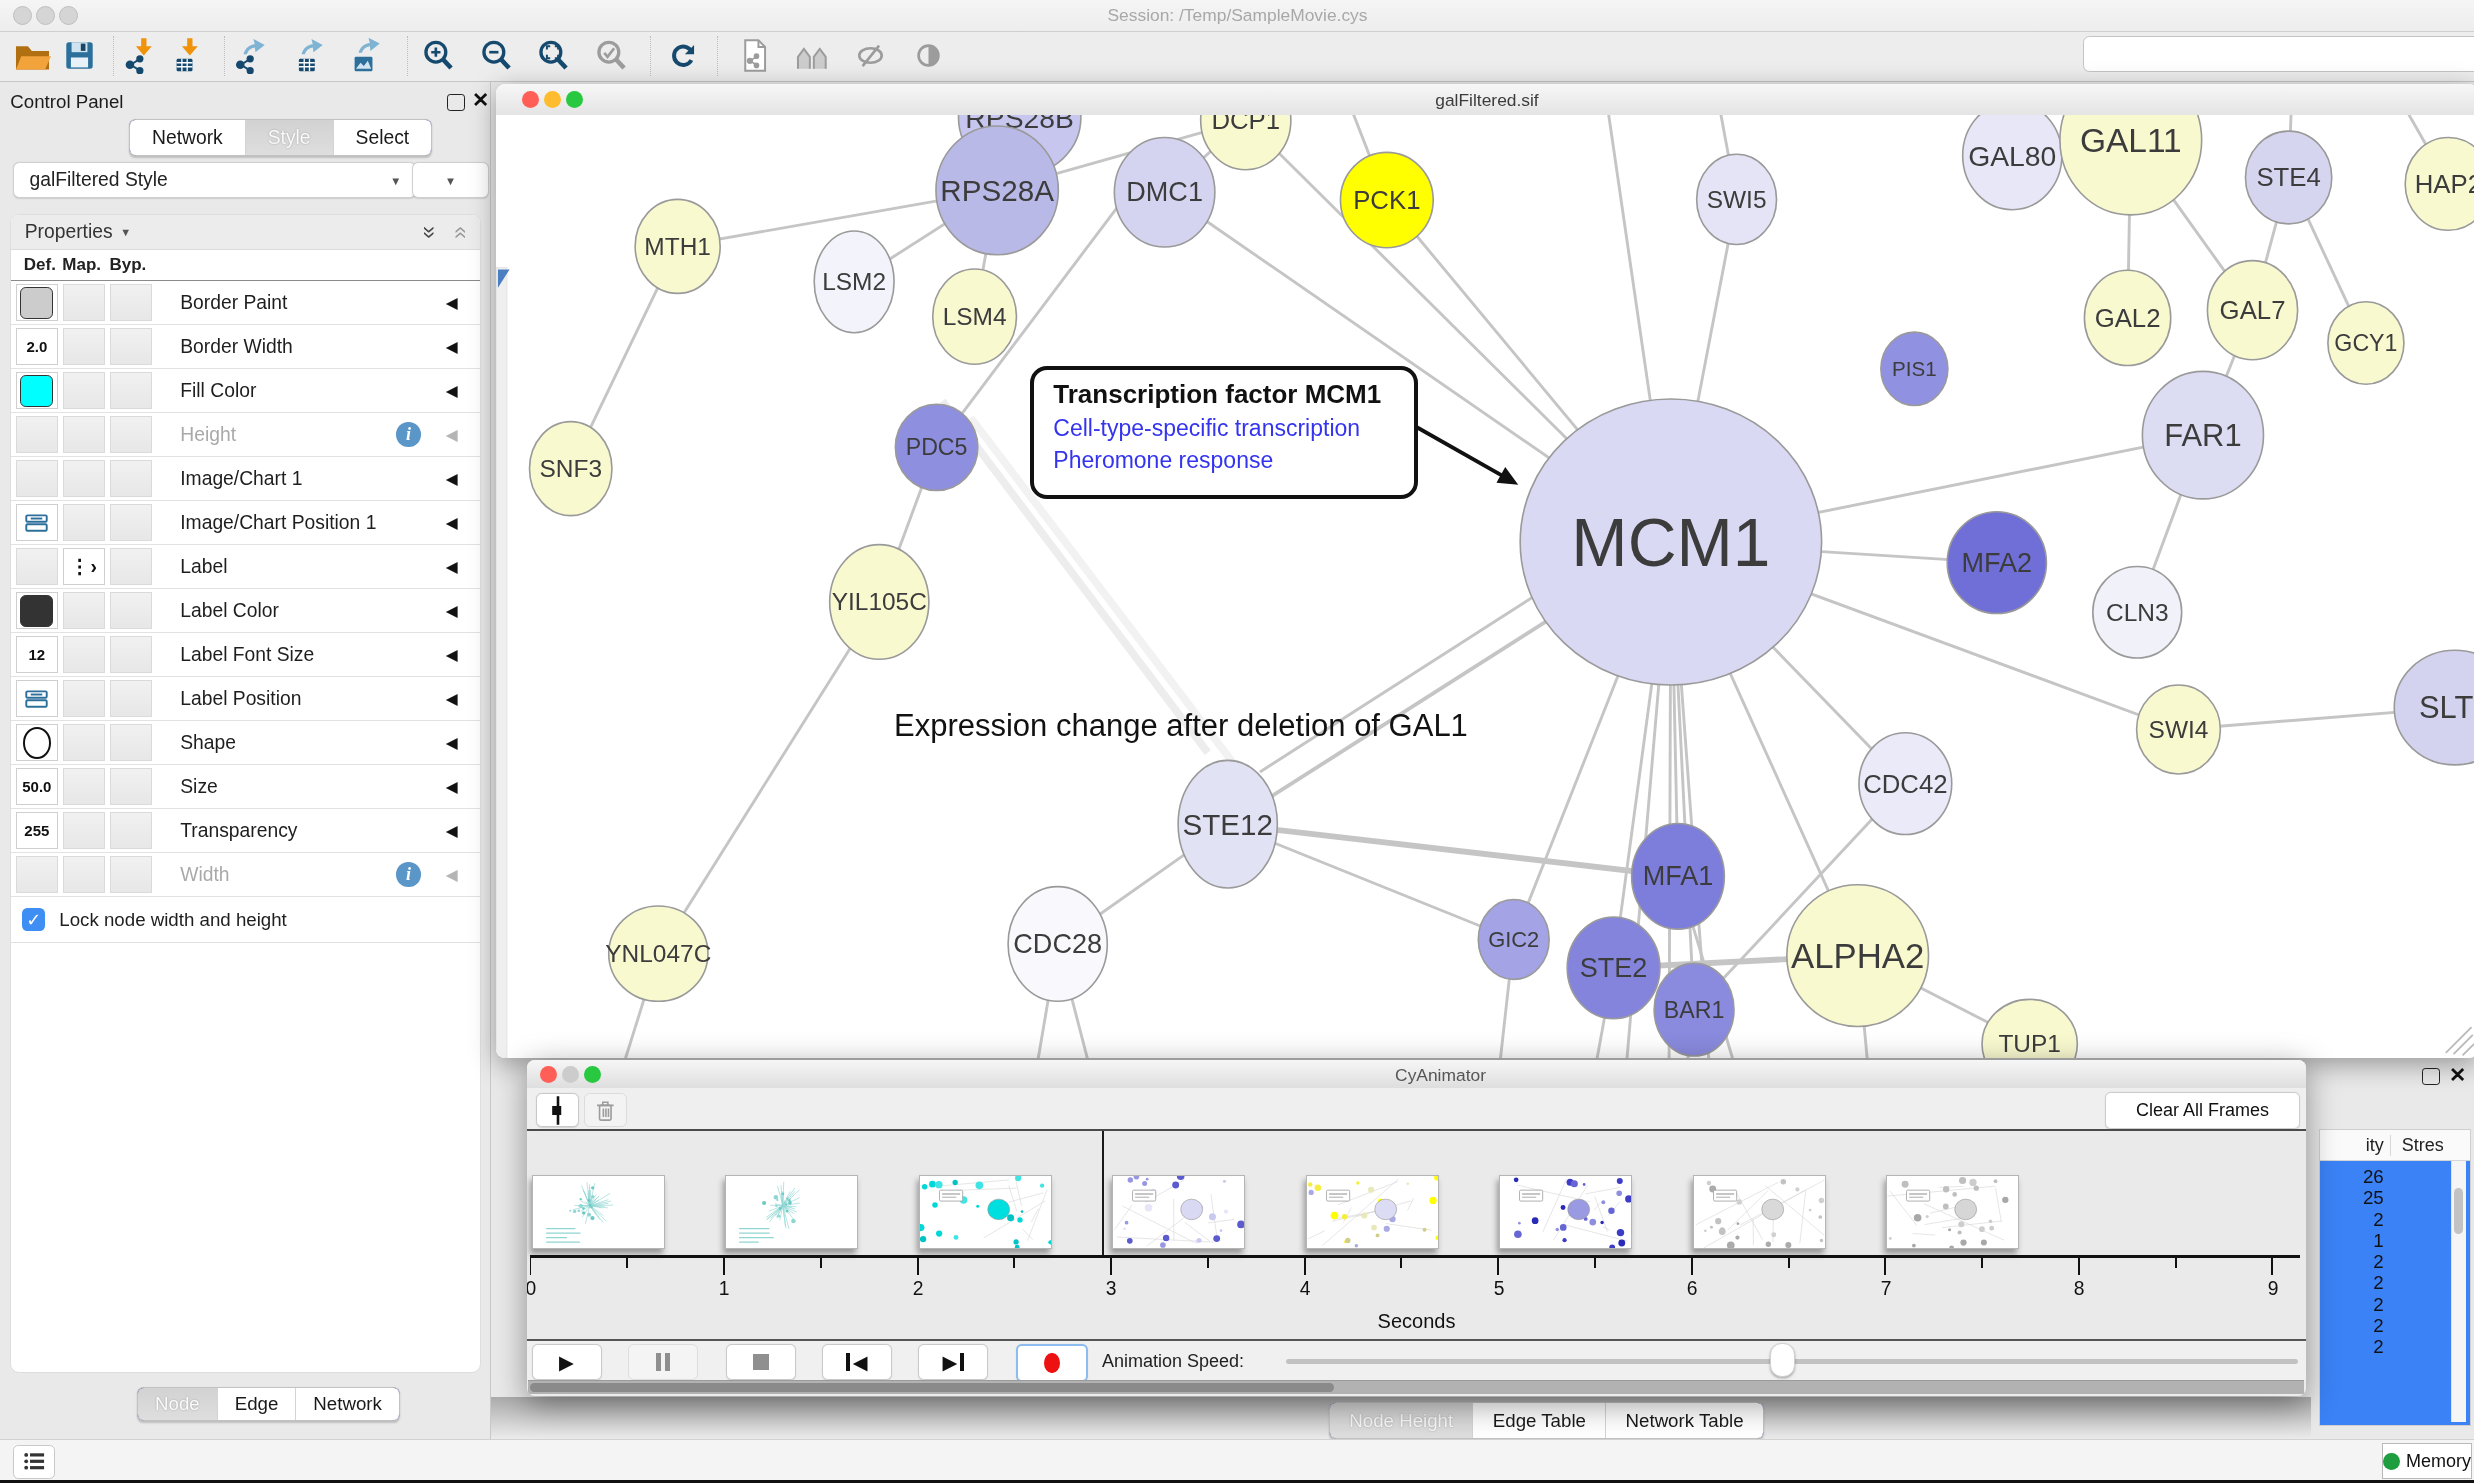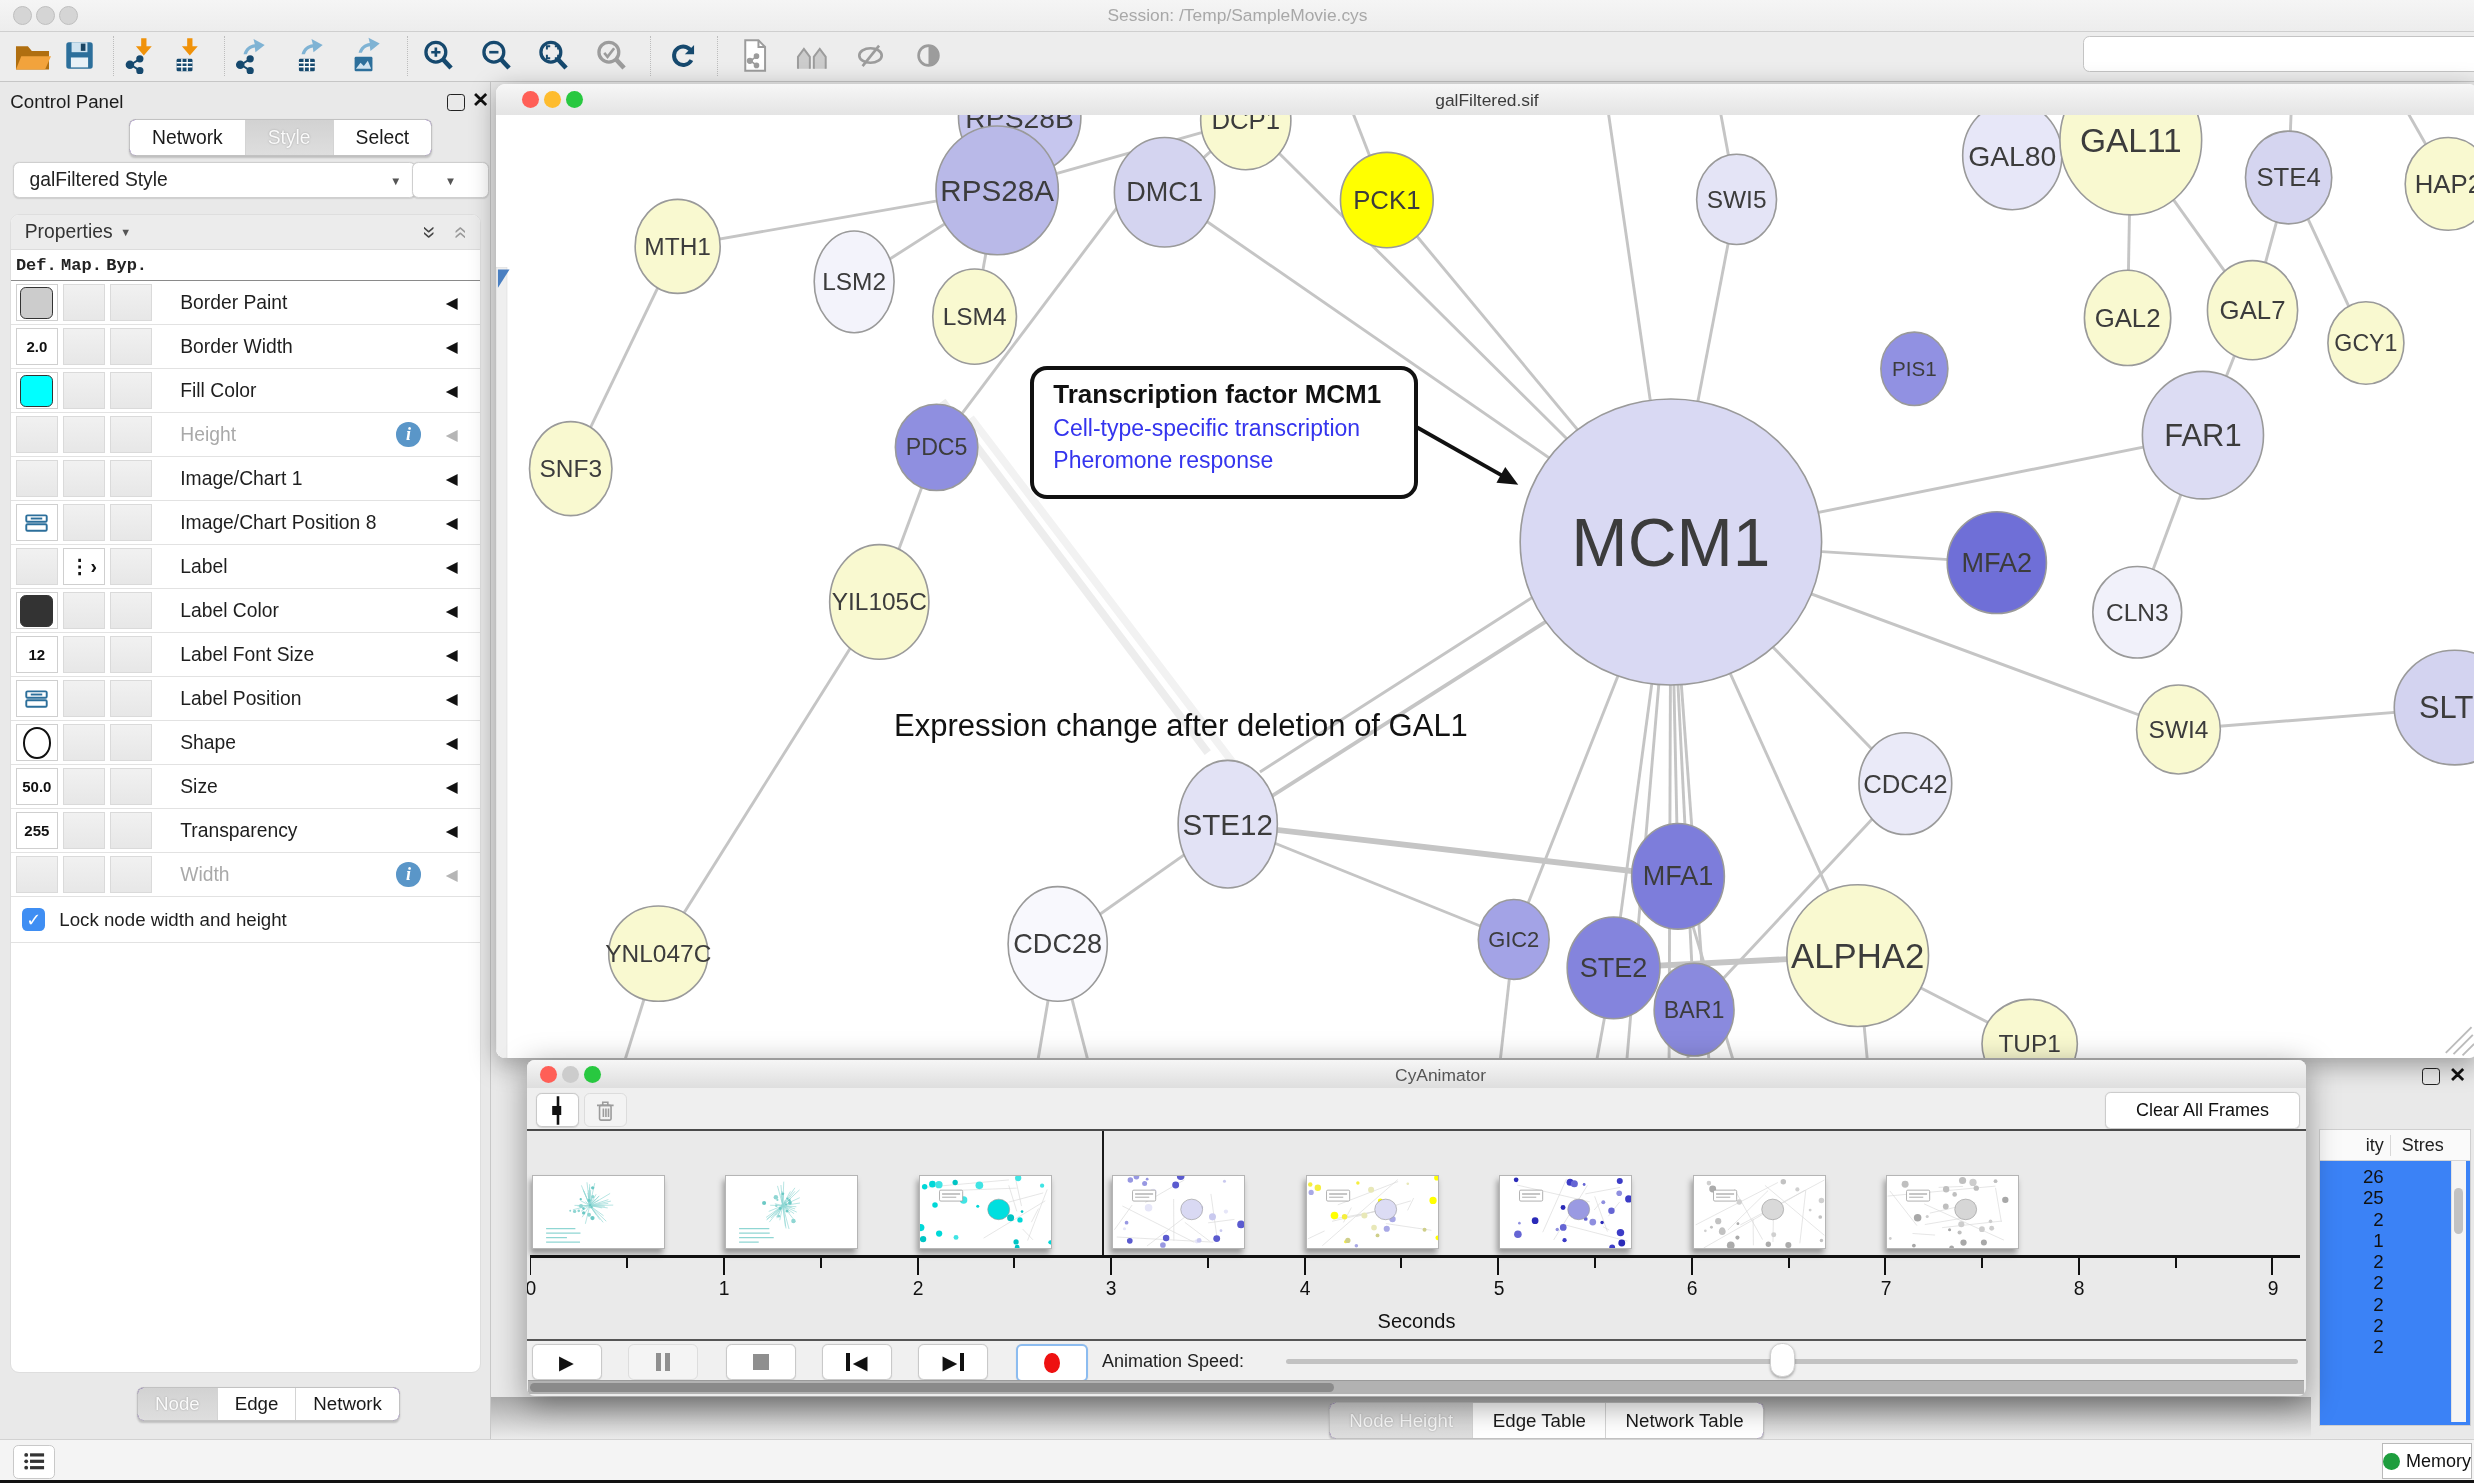--- a/index.html
+++ b/index.html
@@ -29,21 +29,21 @@
   .cp-tabs>div{padding:0 22px;}
   .combo{position:absolute;left:13px;top:80px;width:385px;height:34px;background:#fff;border:1.3px solid #cfcfcf;border-radius:6.4px;display:flex;align-items:center;font-size:19.3px;color:#222;padding-left:15.5px;box-shadow:0 0.6px 1.3px rgba(0,0,0,.12);}
   .combo .car{margin-left:auto;margin-right:13px;font-size:11.6px;color:#555;}
   .combo2{position:absolute;left:412px;top:80px;width:75px;height:34px;background:#fff;border:1.3px solid #cfcfcf;border-radius:6.4px;display:flex;align-items:center;justify-content:center;font-size:11.6px;color:#555;box-shadow:0 0.6px 1.3px rgba(0,0,0,.12);}
   .props{position:absolute;left:9.7px;top:132px;width:469px;height:1157px;background:#fff;border:1.3px solid #dedede;border-radius:9px;overflow:hidden;}
   .props-head{height:34px;background:#ececec;display:flex;align-items:center;padding:0 14px;font-size:19.3px;color:#333;border-bottom:0.6px solid #dcdcdc;}
   .props-head .car{font-size:11px;color:#555;margin-left:7.7px;}
   .chev{display:inline-block;transform:rotate(90deg);font-size:23px;color:#444;margin-left:11.6px;}
   .chev.up{transform:rotate(-90deg);color:#999;}
   .cols{height:30px;display:flex;align-items:center;font-size:17px;font-weight:bold;color:#222;border-bottom:1.9px solid #8a8a8a;}
-  .cols span{display:inline-block;text-align:left;font-family:Liberation Mono, monospace;}
+  .cols span{display:inline-block;text-align:right;}
   .prop-row{height:43px;display:flex;align-items:center;border-bottom:1.3px solid #e2e2e2;position:relative;}
   .pcell{width:40px;height:35px;margin-left:5.2px;background:linear-gradient(#f1f1f1,#e7e7e7);border:0.6px solid #dadada;display:flex;align-items:center;justify-content:center;}
   .pcell.filled{background:#fff;border:0.6px solid #cfcfcf;}
   .swatch{width:31px;height:30px;border:1.3px solid #333;border-radius:5.8px;}
   .deftext{font-size:15px;font-weight:bold;color:#111;}
   .ellipseicon{width:24.5px;height:28px;border:2.6px solid #111;border-radius:50%;}
   .mapicon{font-size:19.3px;font-weight:bold;color:#111;letter-spacing:1.3px;}
   .plabel{font-size:19.3px;color:#1e1e1e;margin-left:28px;}
   .plabel.dis{color:#a9a9a9;}
   .infoicon{position:absolute;right:59px;width:24.5px;height:24.5px;border-radius:50%;background:#5a96c8;color:#fff;font-family:"Liberation Serif",serif;font-style:italic;font-weight:bold;font-size:18px;display:flex;align-items:center;justify-content:center;}
@@ -343,21 +343,21 @@
           <div class="prop-row">
             <div class="pcell filled">
               <svg width="23" height="18" viewBox="0 0 36 28">
                 <rect x="2" y="2" width="32" height="10" rx="2" fill="none" stroke="#2c6f9b" stroke-width="3"></rect>
                 <rect x="2" y="16" width="32" height="10" rx="2" fill="none" stroke="#2c6f9b" stroke-width="3"></rect>
                 <line x1="9" y1="7" x2="27" y2="7" stroke="#2c6f9b" stroke-width="3"></line>
               </svg>
             </div>
             <div class="pcell"></div>
             <div class="pcell"></div>
-            <span class="plabel">Image/Chart Position 8</span>
+            <span class="plabel">Image/Chart Position 1</span>
             <span class="rowarrow">◀</span>
           </div>
           <div class="prop-row">
             <div class="pcell"></div>
             <div class="pcell filled">
               <span class="mapicon">⋮›</span>
             </div>
             <div class="pcell"></div>
             <span class="plabel">Label</span>
             <span class="rowarrow">◀</span>

